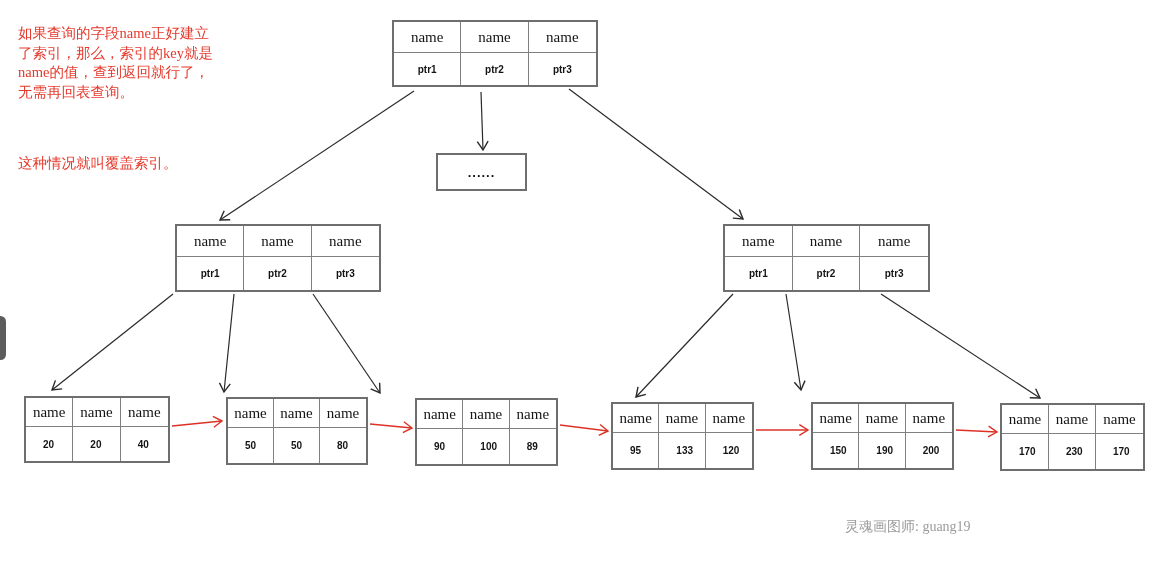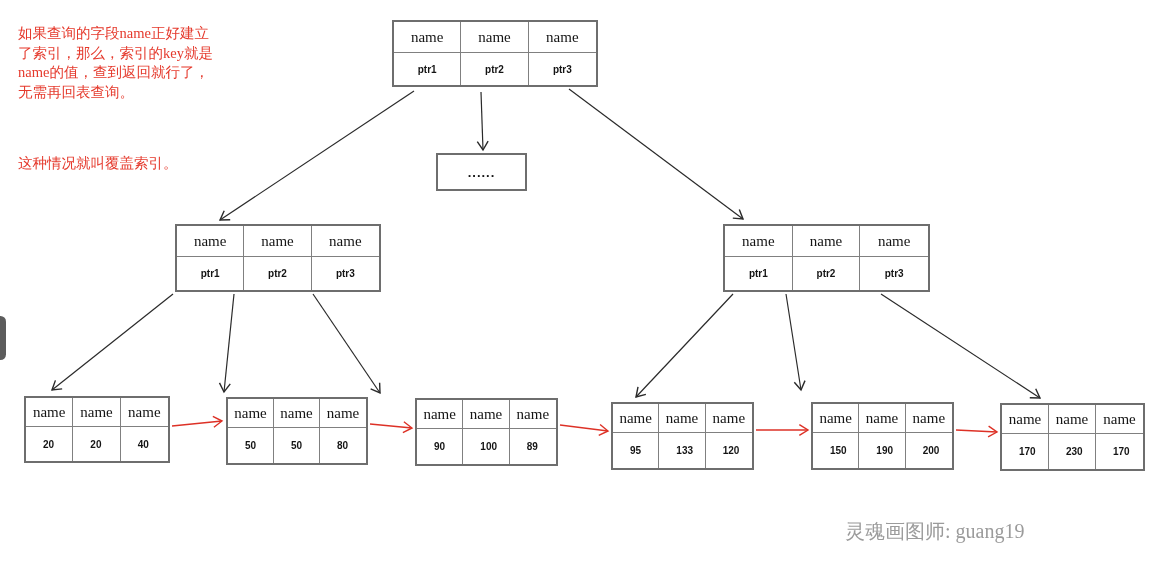--- a/index.html
+++ b/index.html
@@ -16,21 +16,21 @@
     color:#e5392c;
     font-size:14.5px;
     line-height:19.5px;
     font-family:"Liberation Serif", serif;
     white-space:nowrap;
   }
   .signature {
     position:absolute;
     left:845px; top:518px;
     color:#9b9b9b;
-    font-size:20px;
+    font-size:14px;
     font-family:"Liberation Serif", serif;
   }
   
   .node {
     position:absolute;
     display:grid;
     grid-template-columns:repeat(3, 1fr);
     background:#ffffff;
     border:2px solid #6e6e6e;
     box-sizing:border-box;

